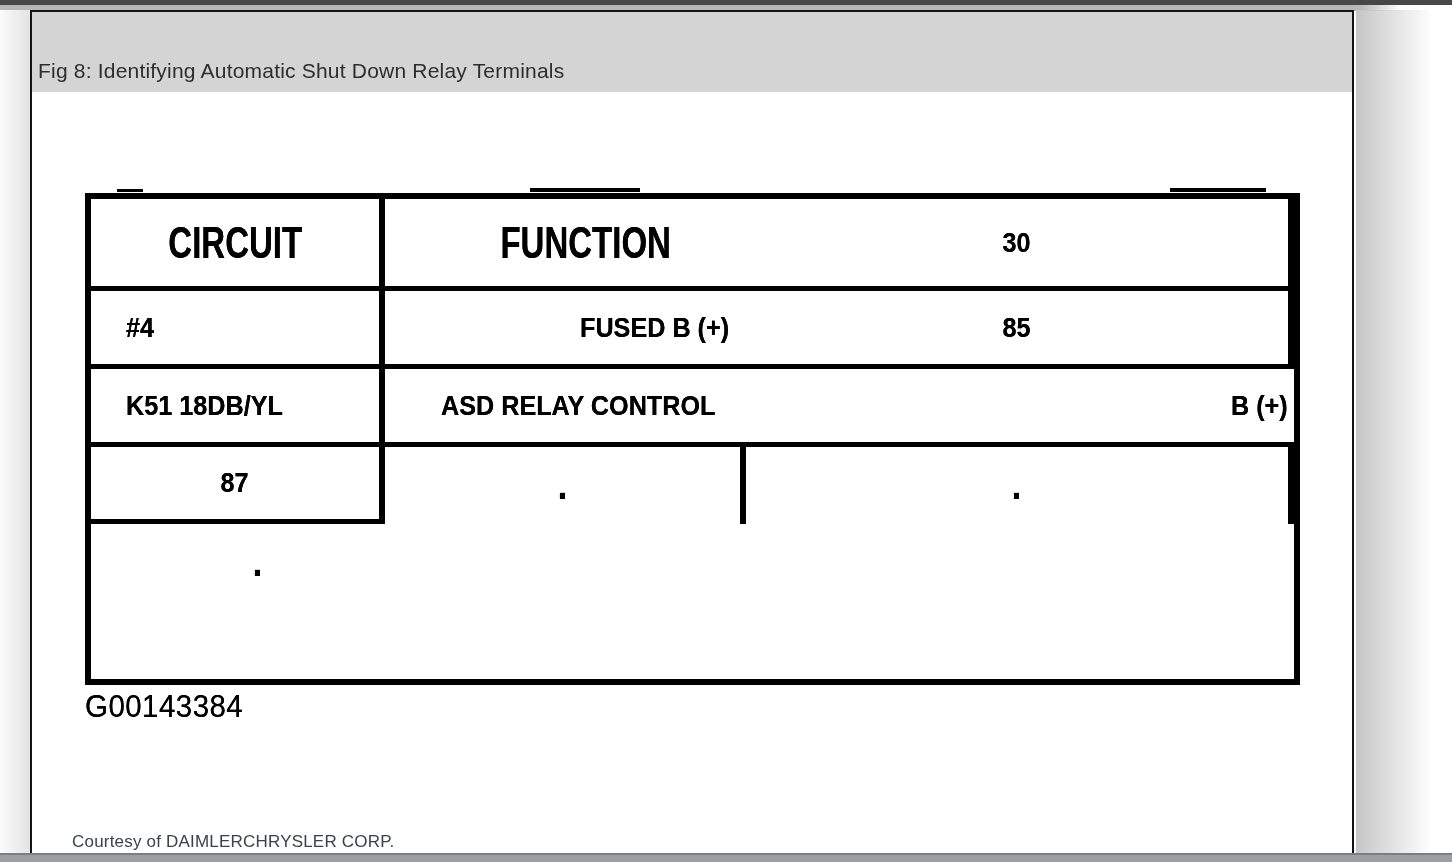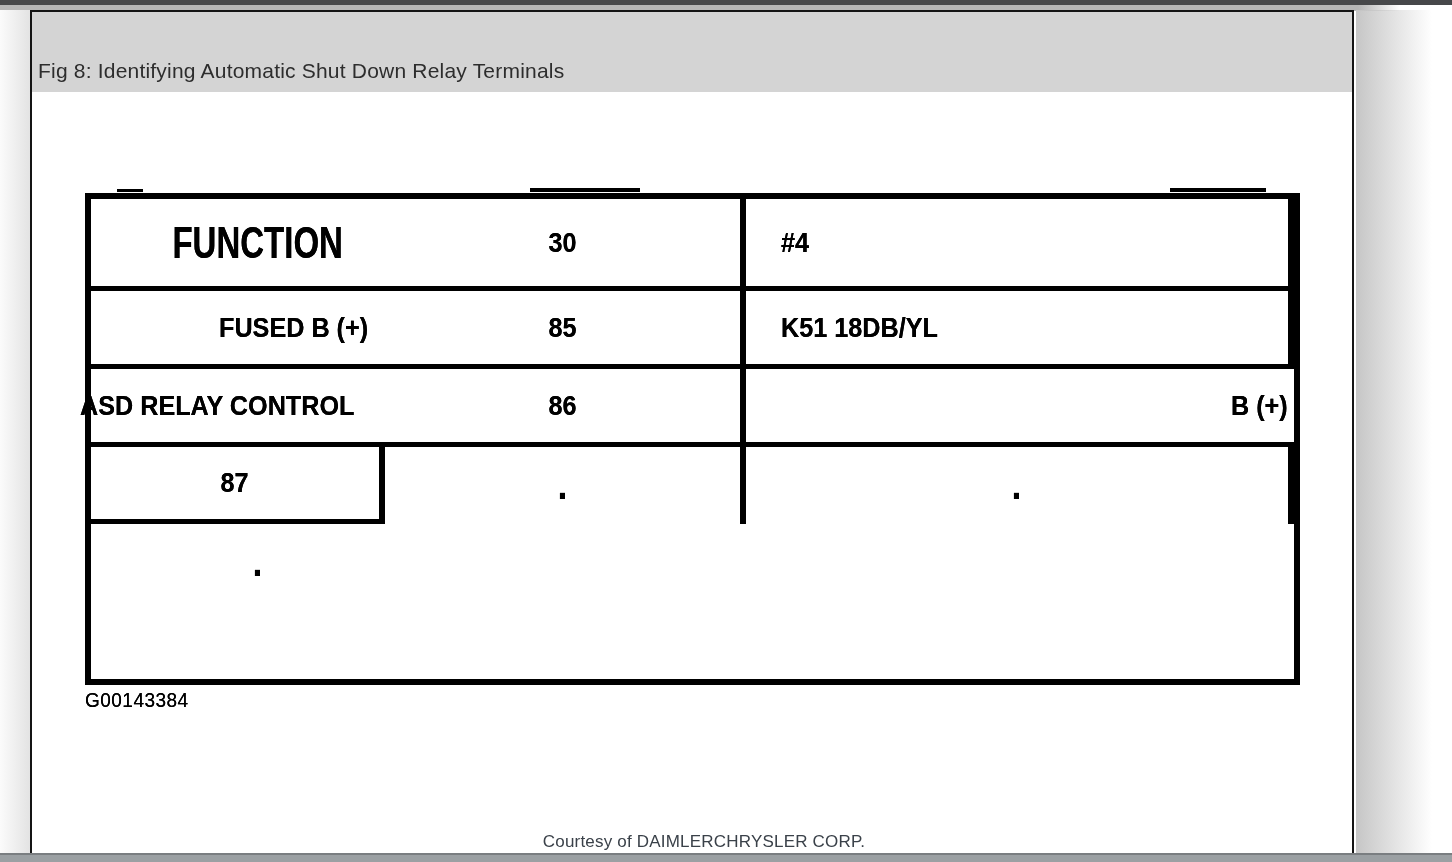--- a/index.html
+++ b/index.html
@@ -49,25 +49,25 @@
   .cond  { display:inline-block; transform:scaleX(0.75); transform-origin:center; text-shadow:0 0 0.6px #000; }
   .condL { display:inline-block; transform:scaleX(0.90); transform-origin:left center; text-shadow:0 0 0.6px #000; }
   .condC { display:inline-block; transform:scaleX(0.90); transform-origin:center; text-shadow:0 0 0.6px #000; }
 
   
   .dash { position:absolute; background:#000; }
   .dash1 { left:498px; top:96px; width:110px; height:4px; }
   .dash2 { left:1138px; top:96px; width:96px; height:4px; }
   .dash3 { left:85px;  top:97px; width:26px;  height:3px; }
 
-  .fig-id { position:absolute; left:53px; top:597px; font-size:20px; color:#000;
+  .fig-id { position:absolute; left:53px; top:597px; font-size:31px; color:#000;
             letter-spacing:0.5px;text-align:right; }
   .fig-id .condL { transform:scaleX(0.95); }
 
-  .courtesy { position:absolute; left:0; top:740px; width:100%; text-align:center;
+  .courtesy { position:absolute; left:16px; top:740px; width:100%; text-align:left;
               font-size:17px; color:#3a4149; letter-spacing:0.2px;padding-left:24px; }
 </style>
 </head>
 <body>
 
 <div id="screen">
 
   <div class="top-bar"></div>
   <div class="top-strip"></div>
 
@@ -81,20 +81,23 @@
     </div>
 
     <div class="content">
 
       <div class="dash dash1"></div>
       <div class="dash dash2"></div>
       <div class="dash dash3"></div>
 
       <div class="scan-table">
 
+        <div class="c th center">
+          <span class="cond">CIRCUIT</span>
+        </div>
         <div class="c th center last-col">
           <span class="cond">FUNCTION</span>
         </div>
 
         <div class="c td center">
           <span class="condC">30</span>
         </div>
         <div class="c td circ">
           <span class="condL">#4</span>
         </div>
@@ -105,23 +108,20 @@
         <div class="c td center">
           <span class="condC">85</span>
         </div>
         <div class="c td circ">
           <span class="condL">K51 18DB/YL</span>
         </div>
         <div class="c td func last-col">
           <span class="condL">ASD RELAY CONTROL</span>
         </div>
 
-        <div class="c td center">
-          <span class="condC">86</span>
-        </div>
         <div class="c td func last-col">
           <span class="condL">B (+)</span>
         </div>
 
         <div class="c td center">
           <span class="condC">87</span>
         </div>
 
         <div class="c dotc center last-row">
           <span class="condC">.</span>

